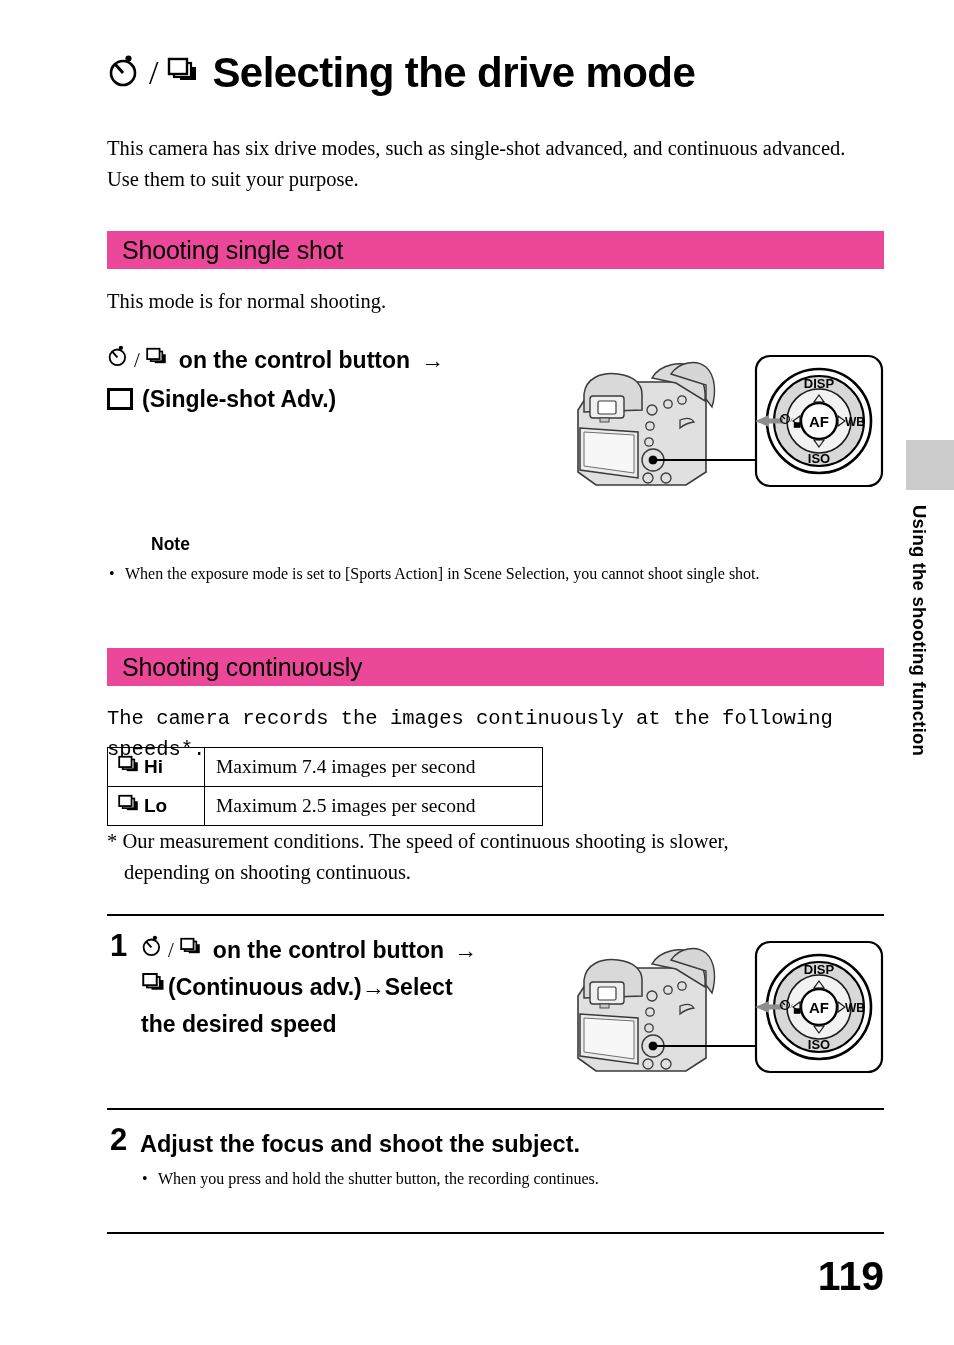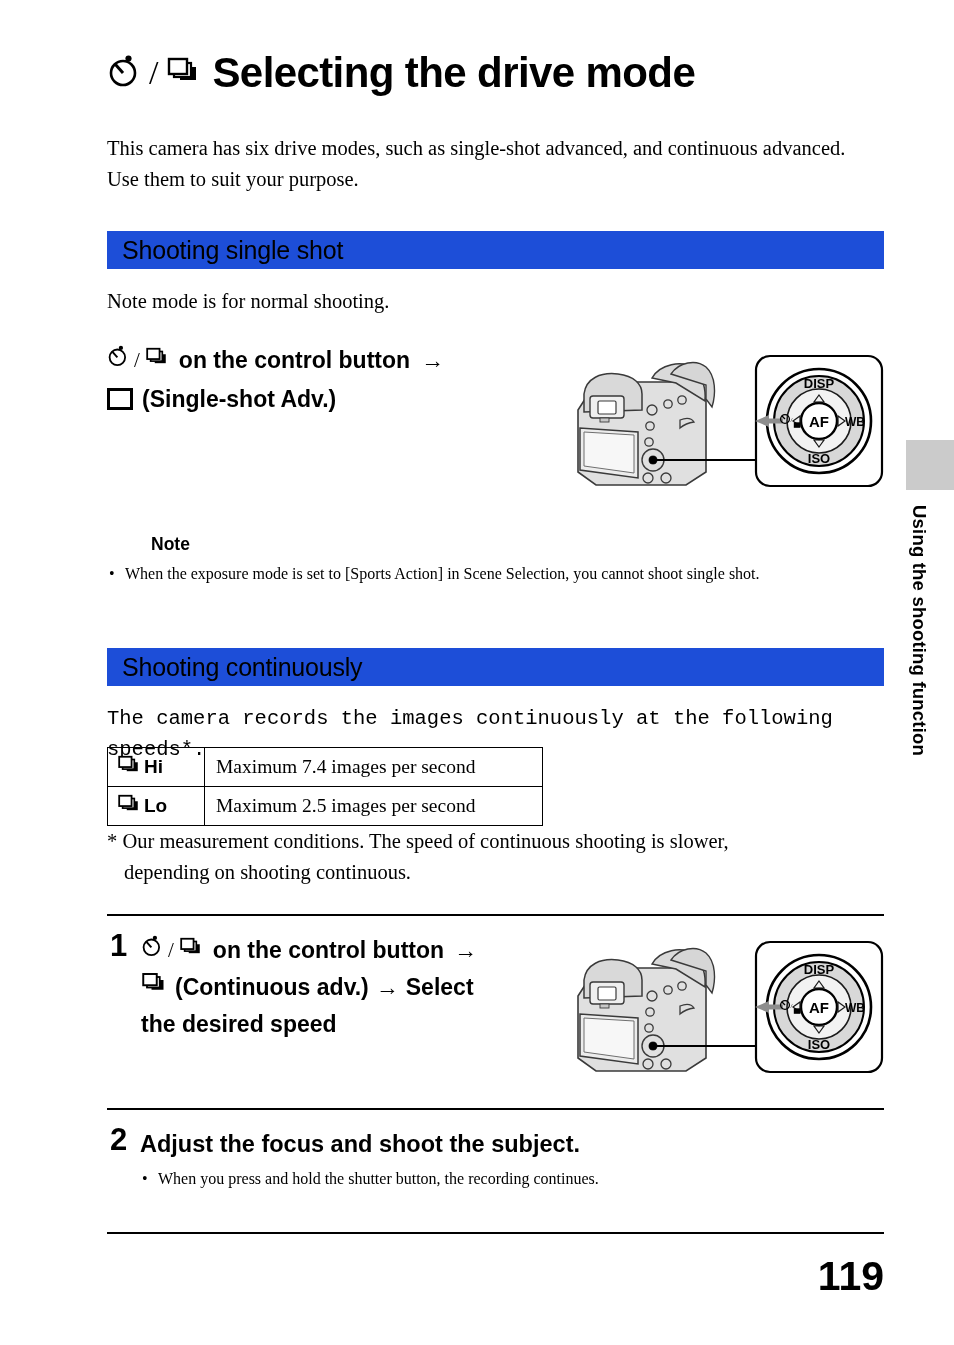--- a/index.html
+++ b/index.html
@@ -76,21 +76,21 @@
     font-size: 20.5px;
     line-height: 31px;
   }
 
   
   .section-bar {
     position: absolute;
     left: 107px;
     width: 777px;
     height: 38px;
-    background: #1d4ed8;
+    background: #ec4899;
     display: flex;
     align-items: center;
   }
   .section-bar .label {
     font-family: "Liberation Sans", sans-serif;
     font-size: 25px;
     font-weight: normal;
     color: #000;
     margin-left: 15px;
     letter-spacing: -0.2px;
@@ -257,21 +257,21 @@
     </span>
     <span class="title-text">Selecting the drive mode</span>
   </div>
 
   <div class="intro">This camera has six drive modes, such as single-shot advanced, and continuous advanced. Use them to suit your purpose.</div>
 
   <div class="section-bar" style="top:231px;">
     <span class="label">Shooting single shot</span>
   </div>
 
-  <div class="body-text" style="left:107px; top:286px; width:700px;">Note mode is for normal shooting.</div>
+  <div class="body-text" style="left:107px; top:286px; width:700px;">This mode is for normal shooting.</div>
 
   <div class="instr" style="left:107px; top:342px; width:450px;">
     <div style="display:flex; align-items:center; gap:5px;">
       <span class="icon-timer">
         <svg width="22" height="24" viewBox="0 0 34 34">
           <circle cx="16" cy="19" r="12" fill="none" stroke="#000" stroke-width="2.8"></circle>
           <line x1="16" y1="19" x2="8.5" y2="10.5" stroke="#000" stroke-width="3"></line>
           <circle cx="21.5" cy="4.5" r="3.3" fill="#000"></circle>
         </svg>
       </span>
@@ -418,21 +418,21 @@
       <span class="icon-burst">
         <svg width="25" height="22" viewBox="0 0 36 32">
           <rect x="14" y="12" width="16" height="13" fill="#000"></rect>
           <rect x="8" y="8" width="17" height="14" fill="#fff" stroke="#000" stroke-width="2.4"></rect>
           <rect x="3" y="4" width="18" height="15" fill="#fff" stroke="#000" stroke-width="2.6"></rect>
         </svg>
       </span>
       <span style="margin-left:4px;">on the control button</span>
       <span class="arrow" style="margin-left:5px;">→</span>
     </div>
-    <div style="display:flex; align-items:center; gap:7px; margin-top:1px;">
+    <div style="display:flex; align-items:center; margin-top:1px;">
       <span class="icon-burst">
         <svg width="27" height="24" viewBox="0 0 36 32">
           <rect x="14" y="12" width="16" height="13" fill="#000"></rect>
           <rect x="8" y="8" width="17" height="14" fill="#fff" stroke="#000" stroke-width="2.4"></rect>
           <rect x="3" y="4" width="18" height="15" fill="#fff" stroke="#000" stroke-width="2.6"></rect>
         </svg>
       </span>
       <span>(Continuous adv.)</span>
       <span class="arrow">→</span>
       <span>Select</span>

